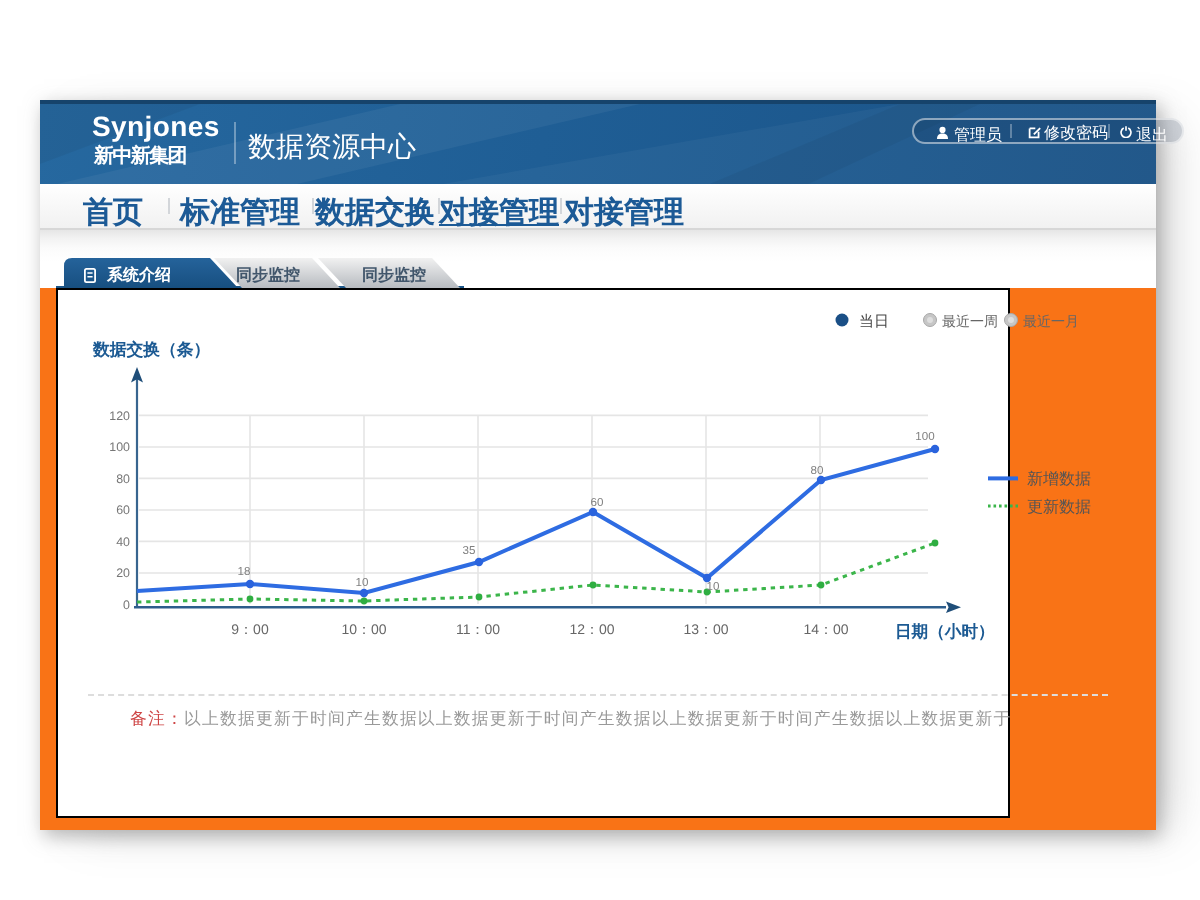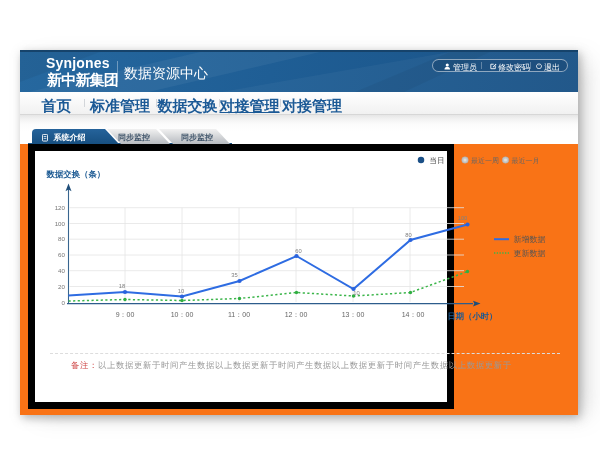--- a/index.html
+++ b/index.html
@@ -7,27 +7,27 @@
     font-family:"Liberation Sans", sans-serif; }
   #win { position:absolute; left:20px; top:50px; width:558px; height:365px;
     background:#f97316; box-shadow:2px 3px 9px rgba(110,110,110,.5), 14px 5px 22px -6px rgba(130,130,130,.3); }
   
   #hdr { position:absolute; left:0; top:0; width:558px; height:42px;
     background:linear-gradient(100deg,#26689f 0%, #1f5e95 45%, #1a5286 100%);
     border-top:2px solid #16436b; }
   #hdr svg.pat { position:absolute; left:0; top:0; }
   .logoen { position:absolute; left:26px; top:3px; color:#fff; font-size:14px;
     font-weight:bold; letter-spacing:.2px; }
-  .logocn { position:absolute; left:27px; top:19px; color:#fff; font-size:15px;
+  .logocn { position:absolute; left:27px; top:19px; color:#fff; font-size:10px;
     font-weight:bold; letter-spacing:-0.8px; }
   .vsep { position:absolute; left:97px; top:9px; width:1px; height:21px;
     background:rgba(255,255,255,.35); }
   .apptitle { position:absolute; left:104px; top:13px; color:#fff;
     font-size:14px; }
-  #pill { position:absolute; left:412px; top:7px; width:136px; height:13px;
+  #pill { position:absolute; left:436px; top:7px; width:136px; height:13px;
     border:1px solid rgba(255,255,255,.5); border-radius:7px;
     background:rgba(10,35,65,.18); }
   #pill .t { position:absolute; top:0; height:11px; line-height:11px;
     color:#fff; font-size:8px; }
   #pill .ps { position:absolute; top:2px; width:1px; height:7px;
     background:rgba(255,255,255,.3); }
   #pill svg { position:absolute; }
   
   #nav { position:absolute; left:0; top:42px; width:558px; height:23px;
     background:linear-gradient(#ffffff,#f1f1f1);
@@ -48,22 +48,22 @@
     background:linear-gradient(#f1f1f1,#b7bbc0);
     clip-path:polygon(14px 100%, 0 0, calc(100% - 14px) 0, 100% 100%);
     text-align:center; padding-top:3px; padding-right:9px; }
   #tab3 { left:139px; width:71px; color:#41566b;
     background:linear-gradient(#f1f1f1,#b7bbc0);
     clip-path:polygon(14px 100%, 0 0, calc(100% - 14px) 0, 100% 100%);
     text-align:center; padding-top:3px; padding-left:5px; }
   #tabbar { position:absolute; left:8px; top:92.5px; width:204px; height:3.5px;
     background:#1a5588; }
   
-  #content { position:absolute; left:8px; top:94px; width:426px; height:265px;
-    border:7px solid #000000; background:#fff; }
+  #content { position:absolute; left:8px; top:94px; width:477px; height:265px;
+    border:1px solid #000000; background:#fff; }
   #chart { position:absolute; left:9px; top:95px; }
   #note { position:absolute; left:36px; top:209px; width:470px;
     font-size:8.4px; letter-spacing:0.62px; color:#999; white-space:nowrap; }
   #note b { color:#ce4545; font-weight:normal; }
   #dash { position:absolute; left:15px; top:202px; width:510px; height:0;
     border-top:1px dashed #ddd; }
 </style>
 </head>
 <body>
 <div id="win">

